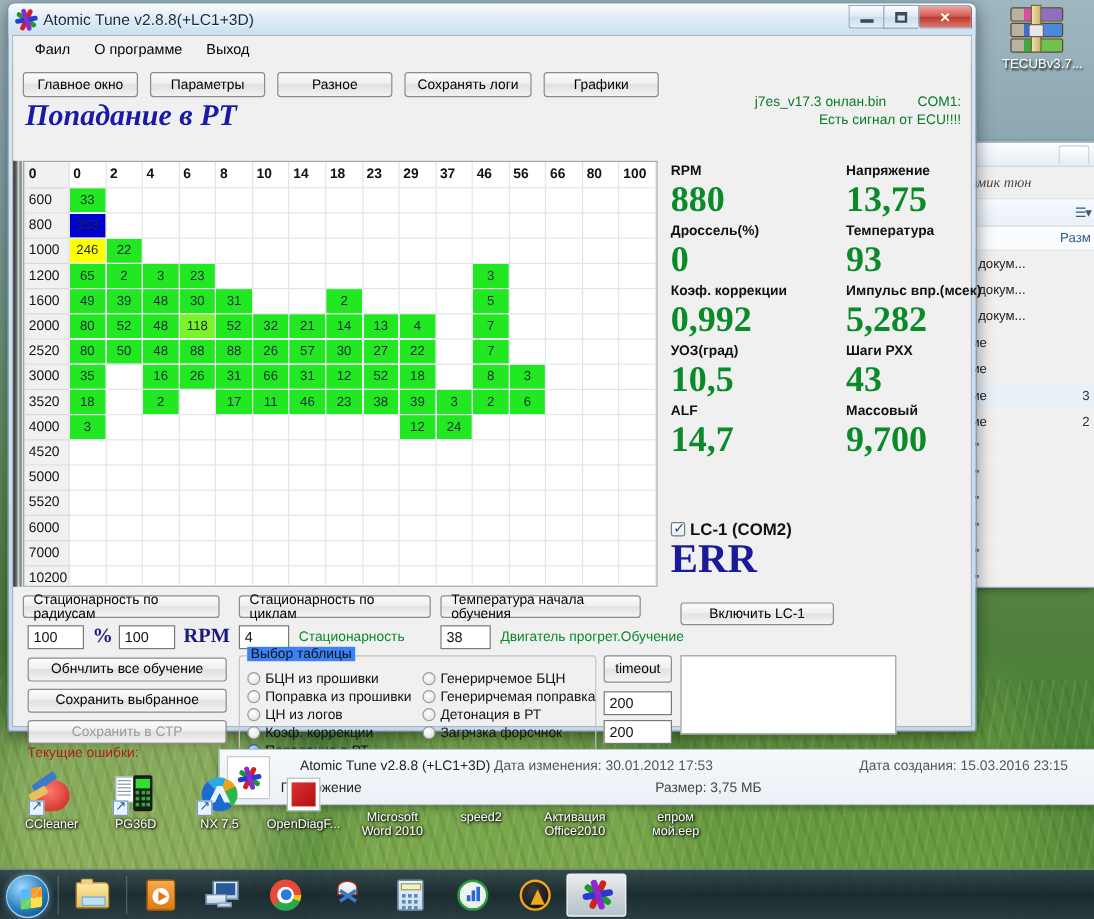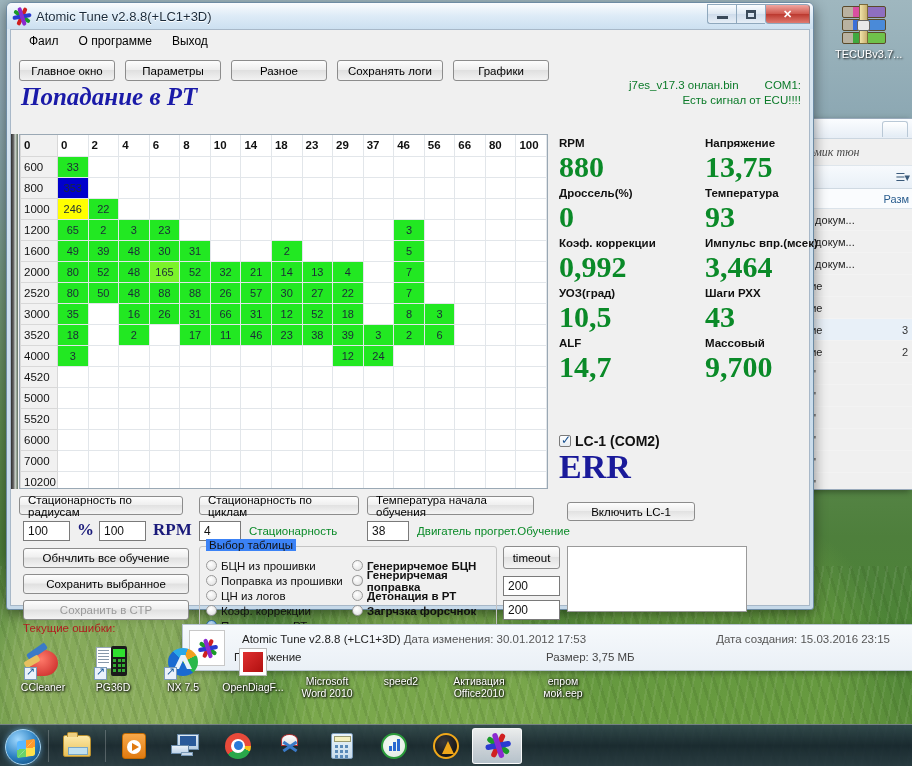--- a/index.html
+++ b/index.html
@@ -166,21 +166,21 @@
   .errlabel{ color:#b02020; font-size:11.5px;}
   #memo{ border:1px solid #9a9a9a; background:#fff;}
 
   
   #infobar{ position:absolute; left:182px; top:624px; width:730px; height:47px;
      background:linear-gradient(180deg,#f6f9fc,#eaf0f6); border:1px solid #b7c4d0;
      border-right:none; display:flex; align-items:center; padding-left:6px;
      box-shadow:0 2px 6px rgba(0,0,0,.3);}
   #infoicon{ width:36px; height:36px; background:#fff; border:1px solid #c8c8c8; position:relative; margin-right:9px;}
   #infotxt{ font-size:11.5px; color:#222; line-height:17px; position:relative; flex:1; height:36px;}
-  #infotxt .l1{ position:absolute; left:8px; top:1px; white-space:nowrap;}
+  #infotxt .l1{ position:absolute; left:16px; top:1px; white-space:nowrap;}
   #infotxt .l2{ position:absolute; left:0; top:19px;}
   #infotxt .sz{ position:absolute; left:312px; top:19px; color:#444;}
   #infotxt .dm{ color:#555;}
   #infotxt .dc{ position:absolute; right:22px; top:1px; color:#555;}
 
   
   .dicon{ position:absolute; width:70px; text-align:center; color:#fff;}
   .dicon .glyph{ width:38px; height:34px; margin:0 auto; position:relative;}
   .dicon .cap{ font-size:10.5px; text-shadow:1px 1px 2px #000,0 0 3px #000; line-height:12px; margin-top:1px;}
   .shortcut{ position:absolute; left:0; bottom:0; width:13px; height:13px; background:#eaf2fb;
@@ -455,21 +455,21 @@
               <td></td>
               <td></td>
               <td></td>
               <td></td>
             </tr>
             <tr>
               <td class="rowhdr">2000</td>
               <td class="val c-green">80</td>
               <td class="val c-green">52</td>
               <td class="val c-green">48</td>
-              <td class="val c-lgreen">165</td>
+              <td class="val c-lgreen">118</td>
               <td class="val c-green">52</td>
               <td class="val c-green">32</td>
               <td class="val c-green">21</td>
               <td class="val c-green">14</td>
               <td class="val c-green">13</td>
               <td class="val c-green">4</td>
               <td></td>
               <td class="val c-green">7</td>
               <td></td>
               <td></td>
@@ -682,21 +682,21 @@
           <div class="g-val" style="color: rgb(10, 138, 40);">10,5</div>
           <div class="g-lbl">ALF</div>
           <div class="g-val" style="color: rgb(10, 138, 40);">14,7</div>
         </div>
       <div class="g-col g-right" id="g-right">
           <div class="g-lbl">Напряжение</div>
           <div class="g-val" style="color: rgb(10, 138, 40);">13,75</div>
           <div class="g-lbl">Температура</div>
           <div class="g-val" style="color: rgb(10, 138, 40);">93</div>
           <div class="g-lbl">Импульс впр.(мсек)</div>
-          <div class="g-val" style="color: rgb(10, 138, 40);">3,464</div>
+          <div class="g-val" style="color: rgb(10, 138, 40);">5,282</div>
           <div class="g-lbl">Шаги РХХ</div>
           <div class="g-val" style="color: rgb(10, 138, 40);">43</div>
           <div class="g-lbl">Массовый</div>
           <div class="g-val" style="color: rgb(10, 138, 40);">9,700</div>
         </div>
       <div style="position:absolute;left:0;top:297px;">
         <div class="lc-row">
           <span class="chk"></span>
           <span class="lc-lbl">LC-1 (COM2)</span>
         </div>
@@ -744,21 +744,21 @@
             </div>
             <div class="radio-row">
               <span class="radio"></span>
               <span class="radio-lbl">Коэф. коррекции</span>
             </div>
             <div class="radio-row">
               <span class="radio on"></span>
               <span class="radio-lbl">Попадание в РТ</span>
             </div>
           </div>
-        <div style="position:absolute;left:152px;top:11px;width:150px;font-weight:bold;" id="radios-right">
+        <div style="position:absolute;left:152px;top:11px;width:150px;" id="radios-right">
             <div class="radio-row">
               <span class="radio"></span>
               <span class="radio-lbl">Генерирчемое БЦН</span>
             </div>
             <div class="radio-row">
               <span class="radio"></span>
               <span class="radio-lbl">Генерирчемая поправка</span>
             </div>
             <div class="radio-row">
               <span class="radio"></span>

